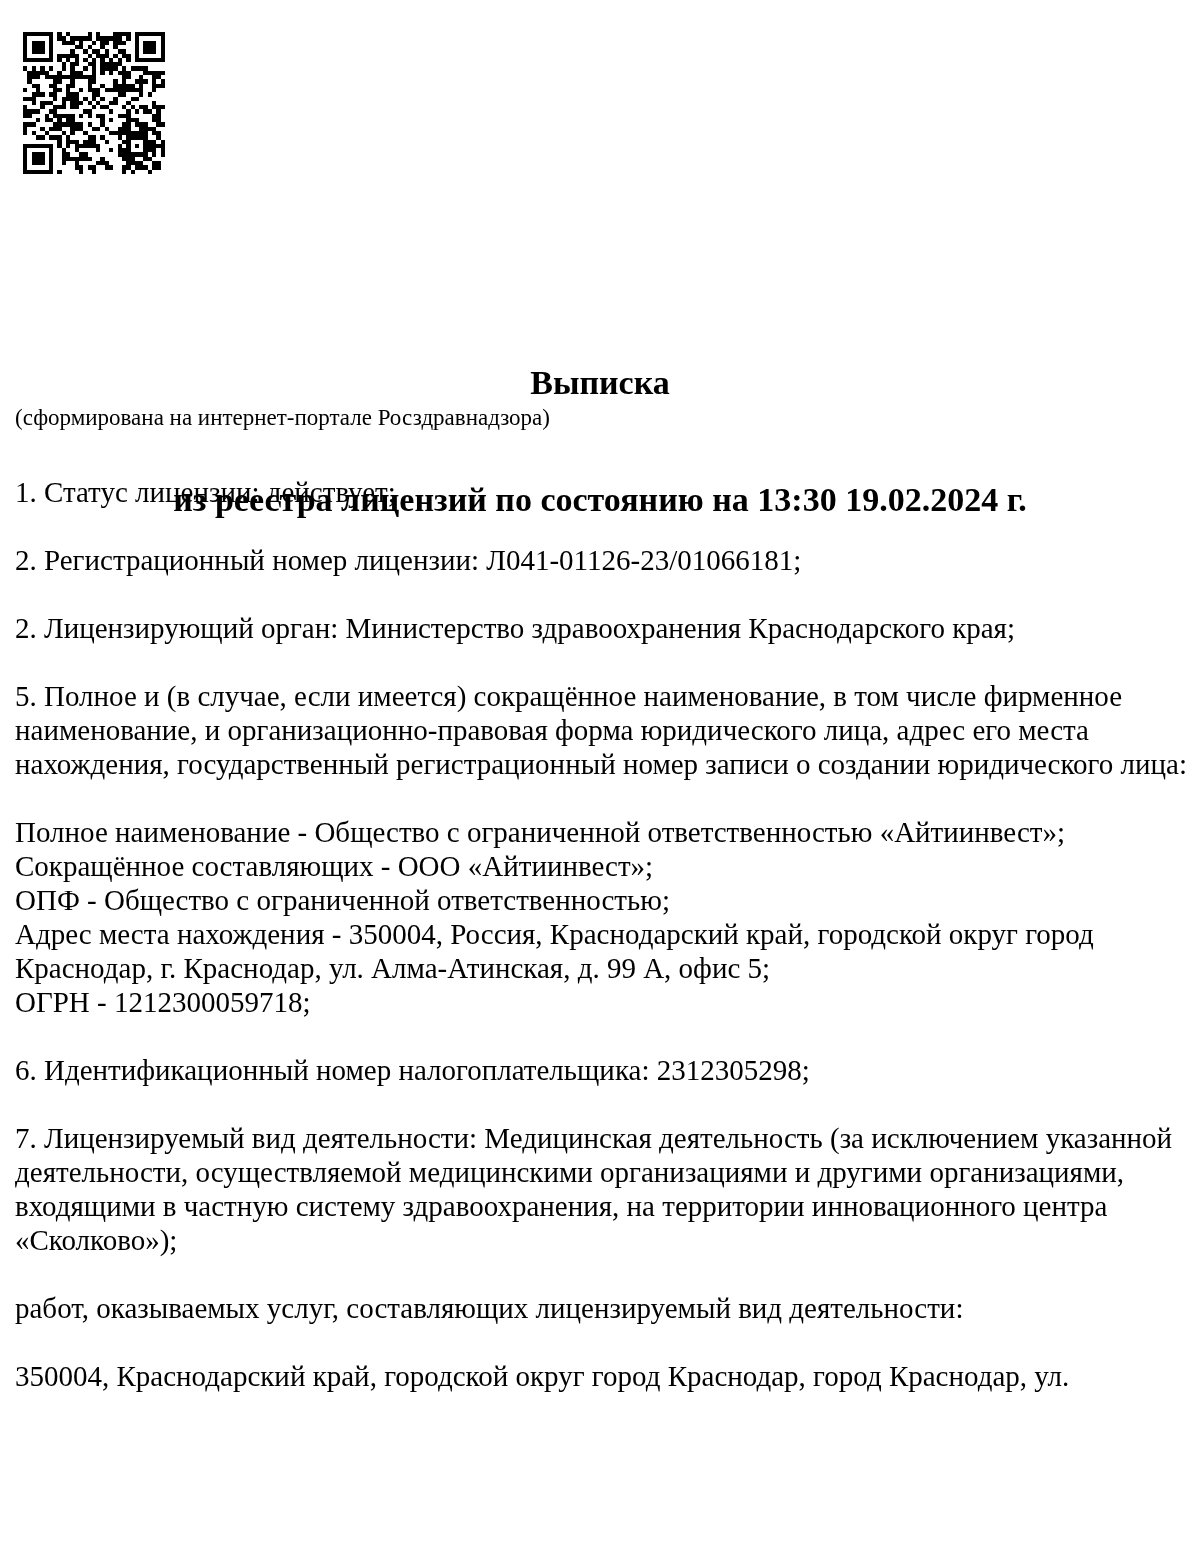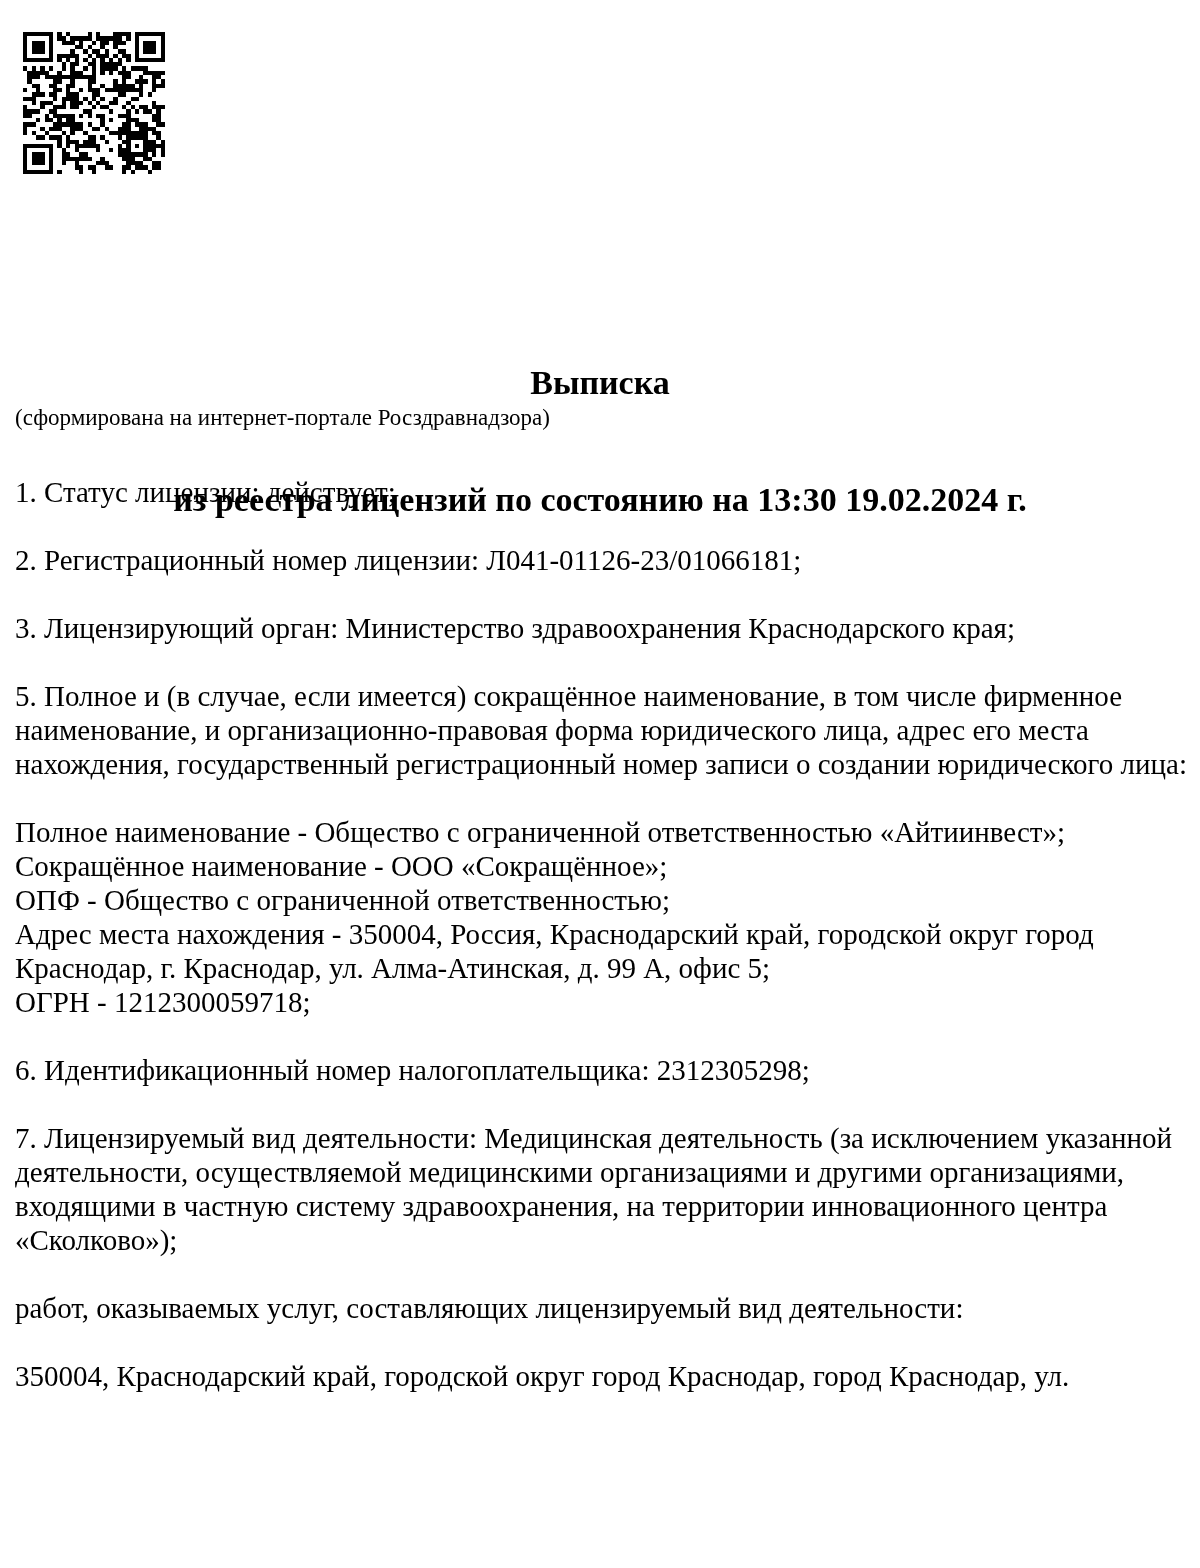--- a/index.html
+++ b/index.html
@@ -68,30 +68,30 @@
   <div class="subtitle">(сформирована на интернет-портале Росздравнадзора)</div>
 
   <div class="doc-body">
       <div class="paragraph">
         <div class="line">1. Статус лицензии: действует;</div>
       </div>
       <div class="paragraph">
         <div class="line">2. Регистрационный номер лицензии: Л041-01126-23/01066181;</div>
       </div>
       <div class="paragraph">
-        <div class="line">3. Лицензирующий орган: Министерство здравоохранения Краснодарского края;</div>
+        <div class="line">2. Лицензирующий орган: Министерство здравоохранения Краснодарского края;</div>
       </div>
       <div class="paragraph">
         <div class="line">5. Полное и (в случае, если имеется) сокращённое наименование, в том числе фирменное</div>
         <div class="line">наименование, и организационно-правовая форма юридического лица, адрес его места</div>
         <div class="line">нахождения, государственный регистрационный номер записи о создании юридического лица:</div>
       </div>
       <div class="paragraph">
         <div class="line">Полное наименование - Общество с ограниченной ответственностью «Айтиинвест»;</div>
-        <div class="line">Сокращённое наименование - ООО «Сокращённое»;</div>
+        <div class="line">Сокращённое составляющих - ООО «Айтиинвест»;</div>
         <div class="line">ОПФ - Общество с ограниченной ответственностью;</div>
         <div class="line">Адрес места нахождения - 350004, Россия, Краснодарский край, городской округ город</div>
         <div class="line">Краснодар, г. Краснодар, ул. Алма-Атинская, д. 99 А, офис 5;</div>
         <div class="line">ОГРН - 1212300059718;</div>
       </div>
       <div class="paragraph">
         <div class="line">6. Идентификационный номер налогоплательщика: 2312305298;</div>
       </div>
       <div class="paragraph">
         <div class="line">7. Лицензируемый вид деятельности: Медицинская деятельность (за исключением указанной</div>

